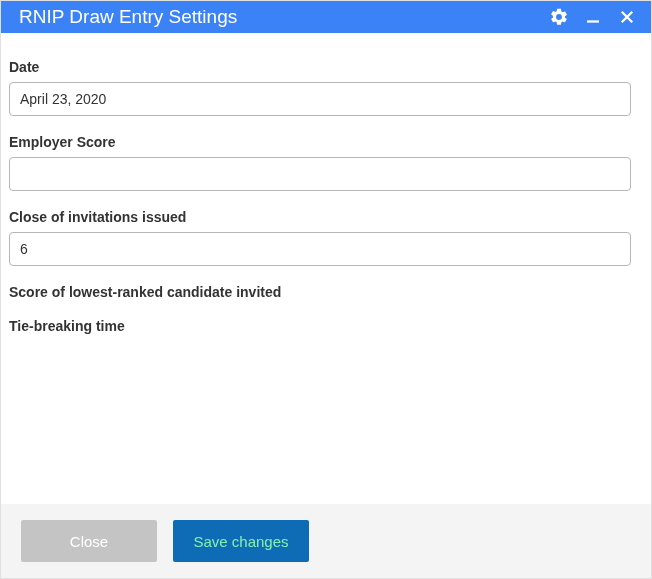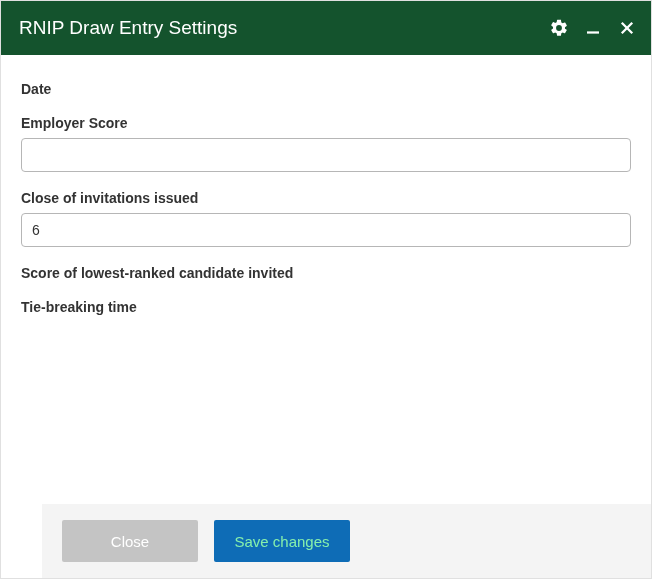--- a/index.html
+++ b/index.html
@@ -12,23 +12,23 @@
   }
   .window {
     width: 652px;
     height: 579px;
     border: 1px solid #e0e0e0;
     display: flex;
     flex-direction: column;
     background: #fff;
   }
   .titlebar {
-    background: #14532d;
+    background: #3b82f6;
     color: #fff;
-    height: 54px;
+    height: 32px;
     display: flex;
     align-items: center;
     padding: 0 14px 0 18px;
   }
   .titlebar-title {
     font-size: 19px;
     font-weight: 400;
     flex: 1;
   }
   .titlebar-icons {
@@ -41,21 +41,21 @@
     height: 20px;
     display: flex;
     align-items: center;
     justify-content: center;
     cursor: pointer;
     color: #fff;
   }
   .titlebar-icon svg { display: block; }
   .content {
     flex: 1;
-    padding: 26px 20px 10px 20px;
+    padding: 26px 20px 10px 8px;
     overflow: auto;
   }
   .field {
     margin-bottom: 18px;
   }
   .field label {
     display: block;
     font-size: 14px;
     color: #333;
     font-weight: 600;
@@ -70,21 +70,20 @@
     font-size: 14px;
     font-family: inherit;
     color: #333;
     background: #fff;
   }
   .footer {
     background: #f4f4f4;
     padding: 16px 20px;
     display: flex;
     gap: 16px;
-    margin-left: 41px;
   }
   .btn {
     height: 42px;
     min-width: 136px;
     border: none;
     border-radius: 2px;
     font-size: 15px;
     font-family: inherit;
     cursor: pointer;
     padding: 0 20px;
@@ -122,20 +121,21 @@
           <line x1="19" y1="5" x2="5" y2="19"></line>
         </svg>
       </div>
     </div>
   </div>
 
   <div class="content">
 
     <div class="field">
       <label>Date</label>
+      <input type="text" value="April 23, 2020" style="">
     </div>
 
     <div class="field">
       <label>Employer Score</label>
       <input type="text" value="" style="">
     </div>
 
     <div class="field">
       <label>Close of invitations issued</label>
       <input type="text" value="6" style="">

